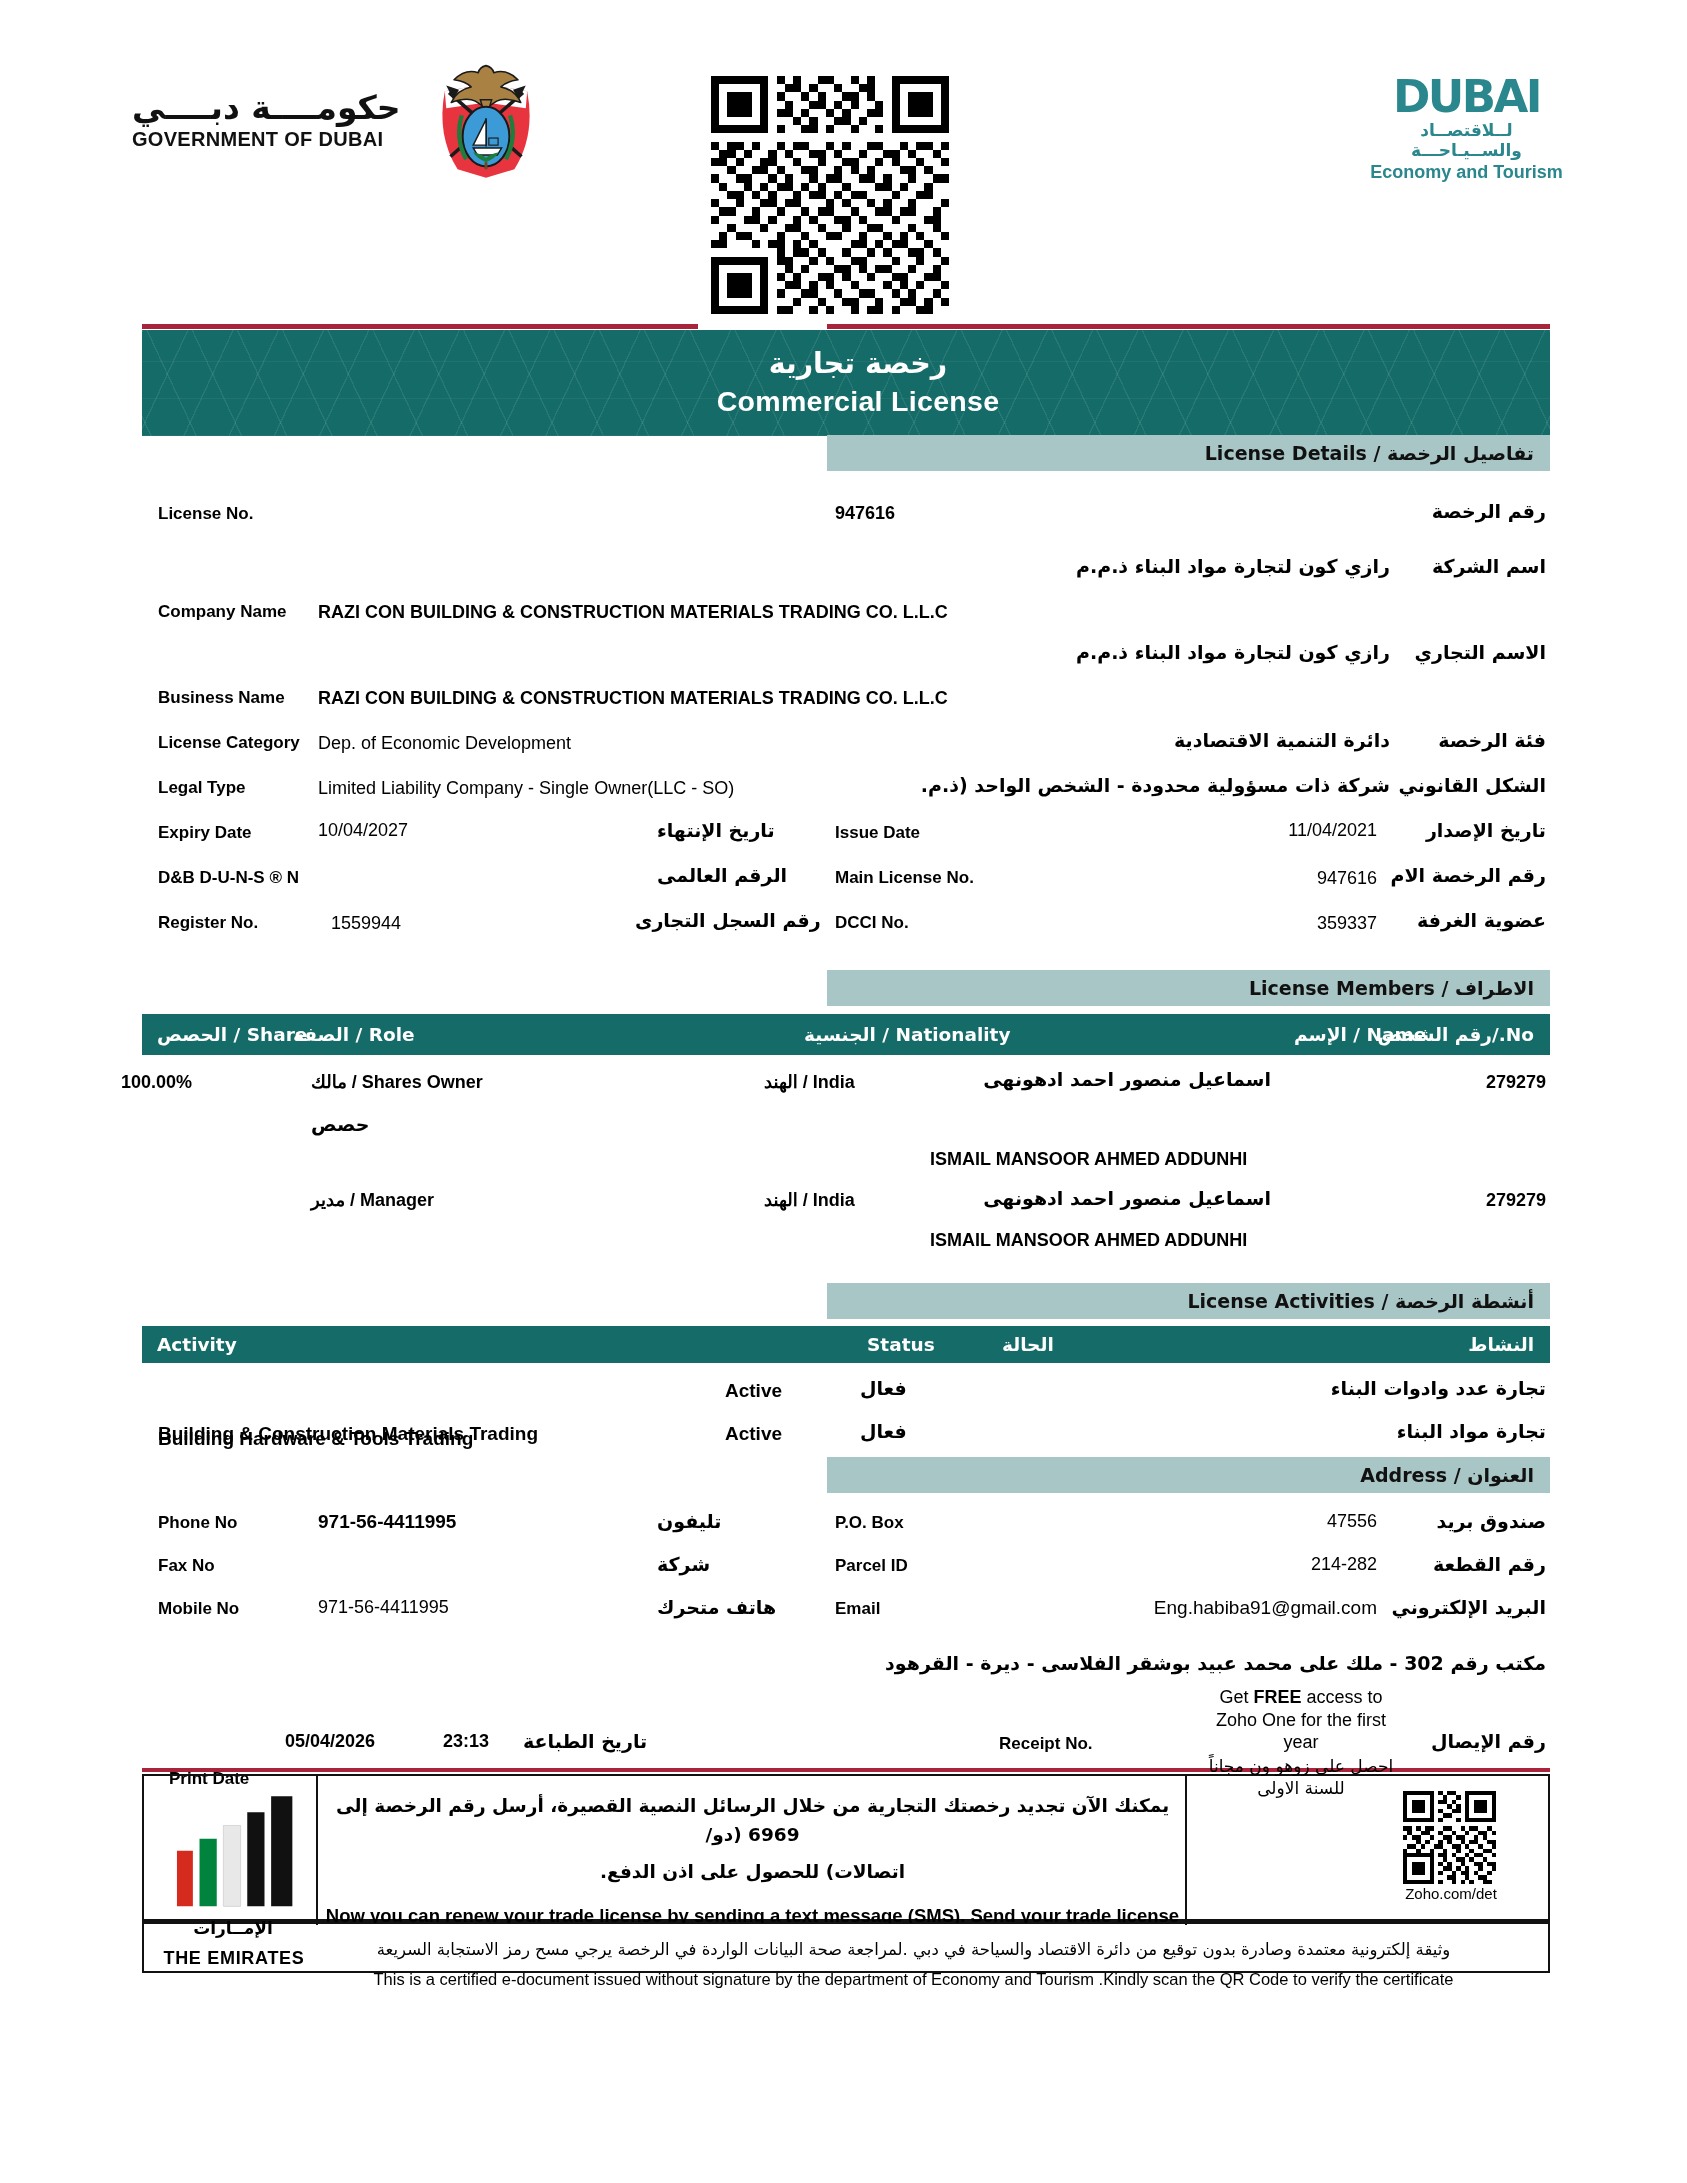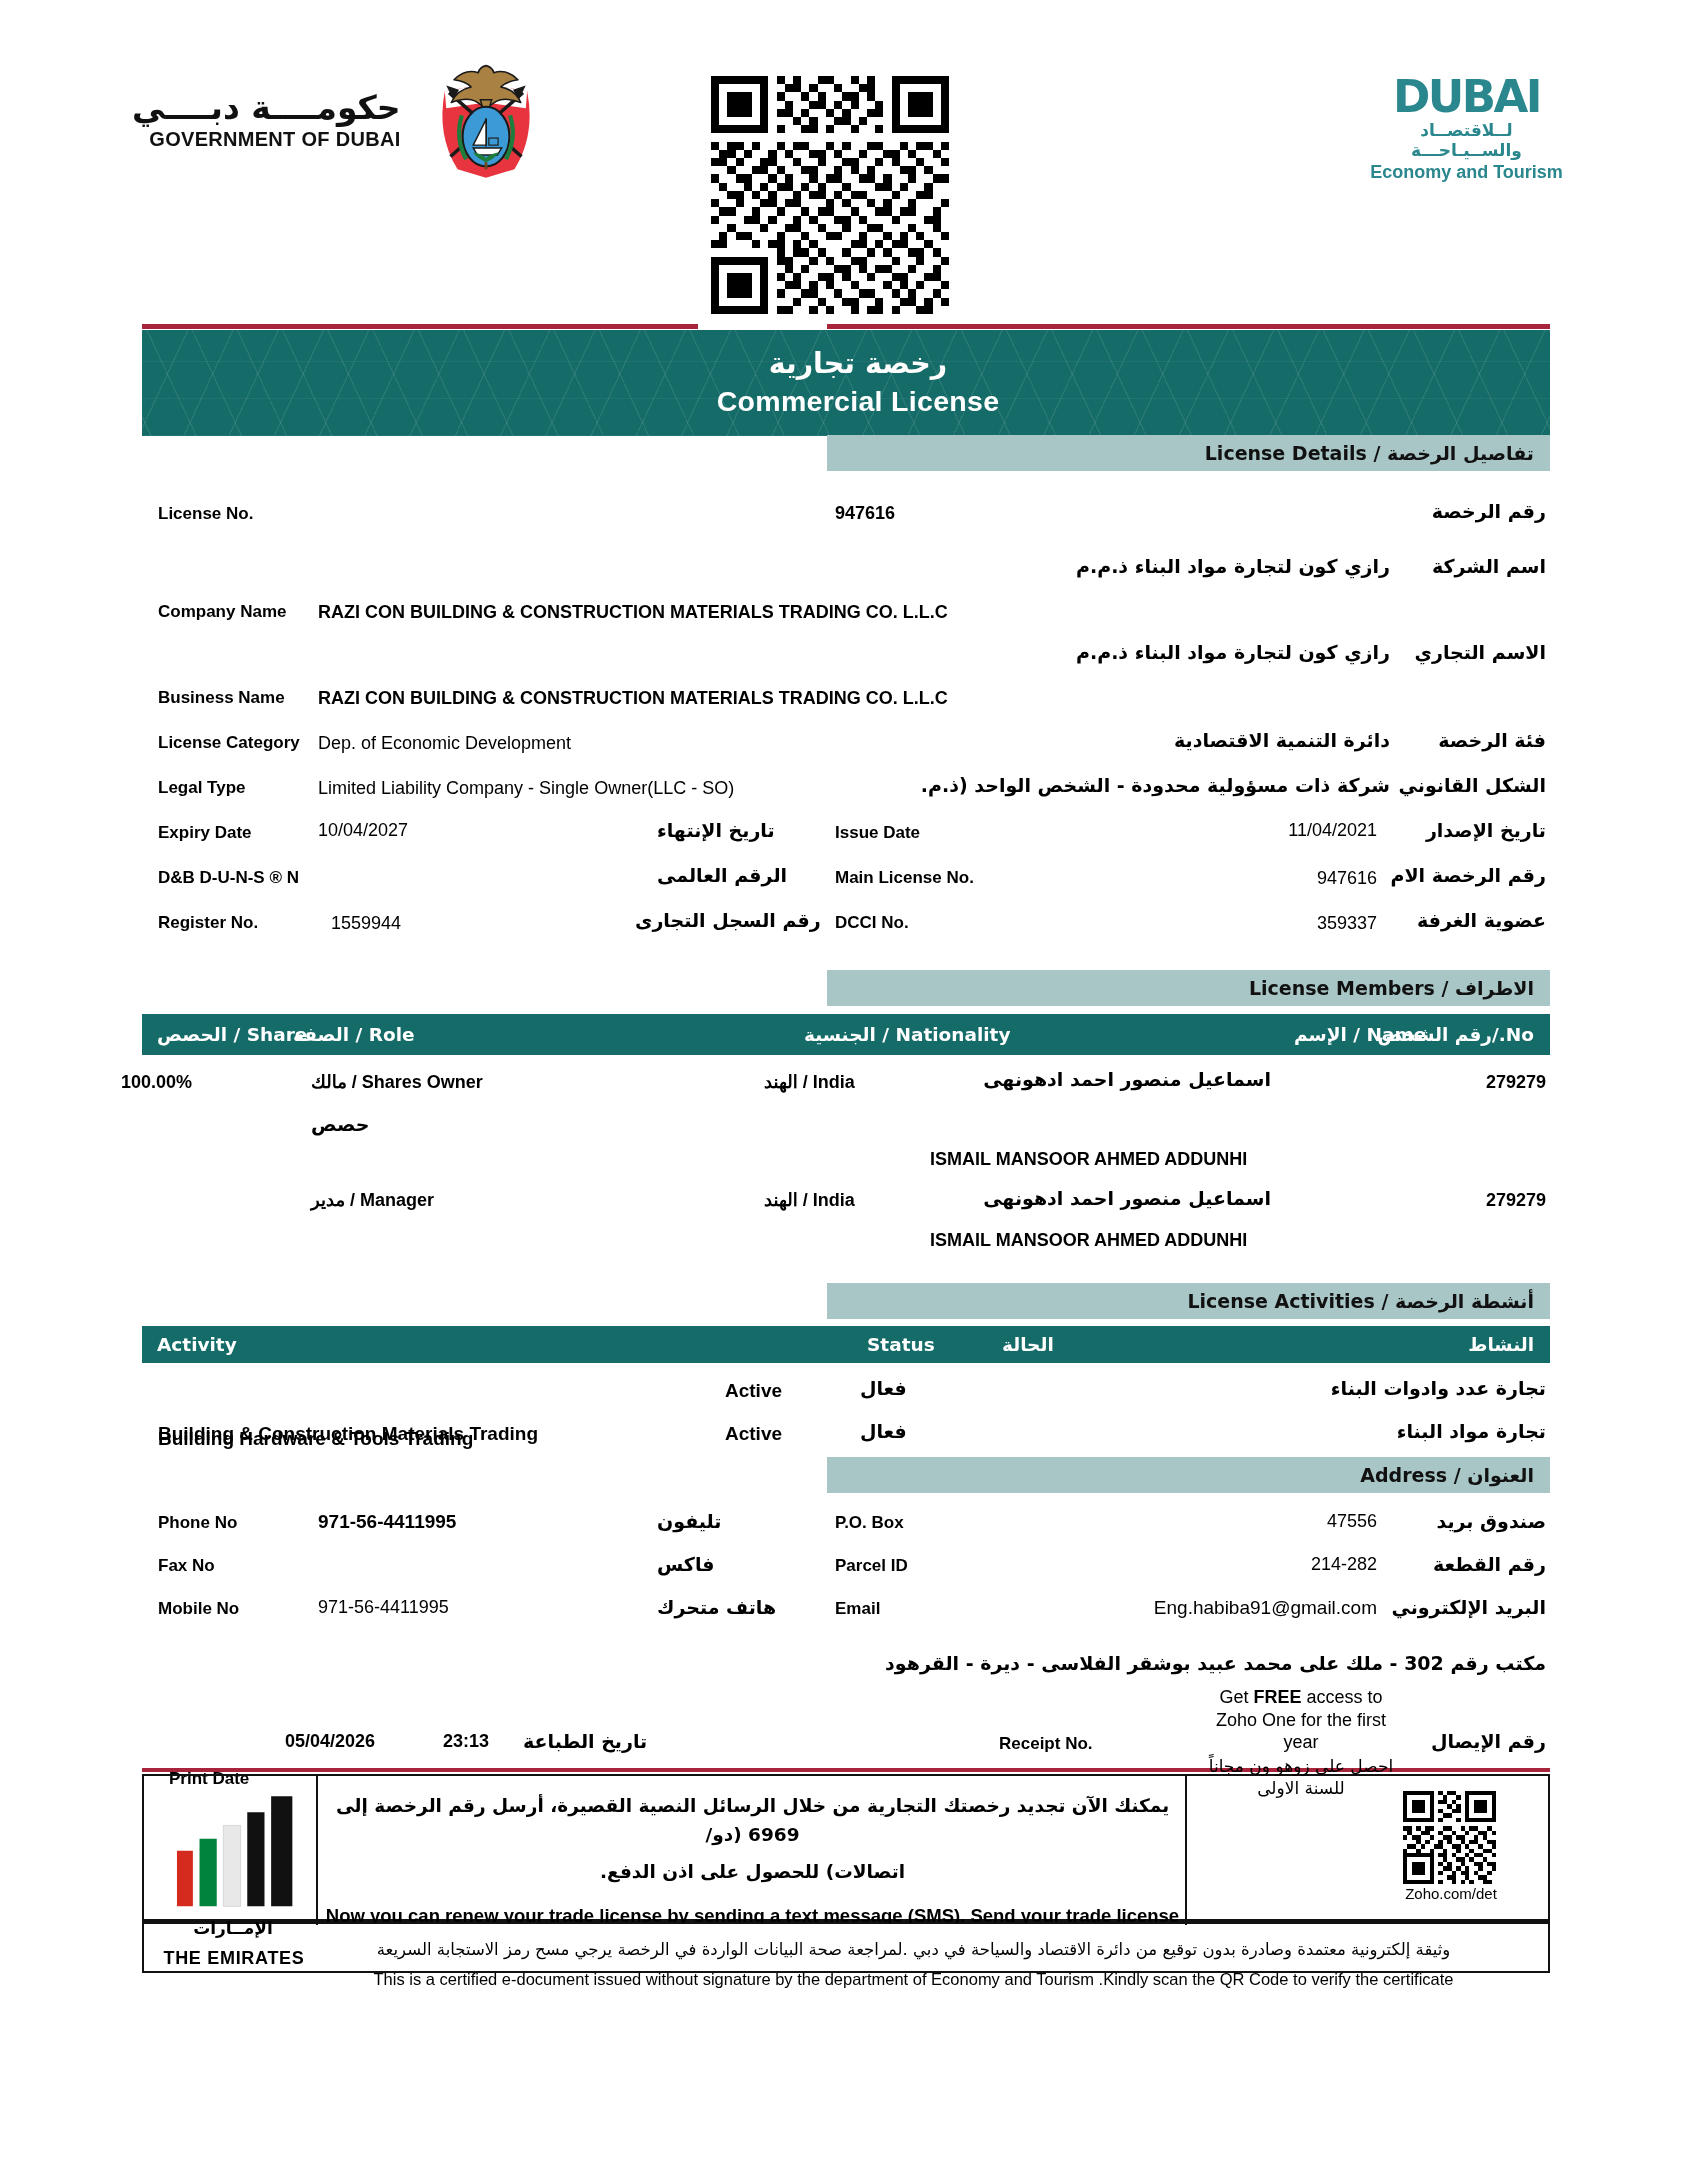--- a/index.html
+++ b/index.html
@@ -17,21 +17,21 @@
   .page { position: relative; width: 1688px; height: 2183px; }
 
   
   .header {
     position: absolute; top: 0; left: 0; width: 1688px; height: 311px;
   }
   .gov-dubai {
     position: absolute; left: 132px; top: 50px;
     display: flex; align-items: center; gap: 14.6px;
   }
-  .gov-text { text-align: right; }
+  .gov-text { text-align: left; }
   .gov-ar {
     font-family: "DejaVu Sans", sans-serif;
     font-size: 33px; font-weight: 700; letter-spacing: 0.7px;
     line-height: 1.05; color: #111; direction: rtl;
   }
   .gov-en {
     font-size: 20px; font-weight: 700; letter-spacing: 0.3px;
     color: #111; margin-top: 2.6px;
   }
   .emblem { width: 142px; height: 142px; position: relative; }
@@ -578,21 +578,21 @@
 
   <div class="t lbl-en" style="left:158px; top:1512px;">Phone No</div>
   <div class="t val-en" style="left:318px; top:1510px; font-size:19px;">971-56-4411995</div>
   <div class="t lbl-ar" style="left:657px; top:1510px;">تليفون</div>
   <div class="t lbl-en" style="left:835px; top:1512px;">P.O. Box</div>
   <div class="t val-en-n r" style="right:311px; top:1510px;">47556</div>
   <div class="t lbl-ar r" style="right:142px; top:1510px;">صندوق بريد</div>
 
   <div class="t lbl-en" style="left:158px; top:1555px;">Fax No</div>
   <div class="t val-en" style="left:318px; top:1553px;"></div>
-  <div class="t lbl-ar" style="left:657px; top:1553px;">فاكس</div>
+  <div class="t lbl-ar" style="left:657px; top:1553px;">شركة</div>
   <div class="t lbl-en" style="left:835px; top:1555px;">Parcel ID</div>
   <div class="t val-en-n r" style="right:311px; top:1553px;">214-282</div>
   <div class="t lbl-ar r" style="right:142px; top:1553px;">رقم القطعة</div>
 
   <div class="t lbl-en" style="left:158px; top:1598px;">Mobile No</div>
   <div class="t val-en-n" style="left:318px; top:1596px;">971-56-4411995</div>
   <div class="t lbl-ar" style="left:657px; top:1596px;">هاتف متحرك</div>
   <div class="t lbl-en" style="left:835px; top:1598px;">Email</div>
   <div class="t val-en-n r" style="right:311px; top:1596px; font-size:19px;">Eng.habiba91@gmail.com</div>
   <div class="t lbl-ar r" style="right:142px; top:1596px;">البريد الإلكتروني</div>

